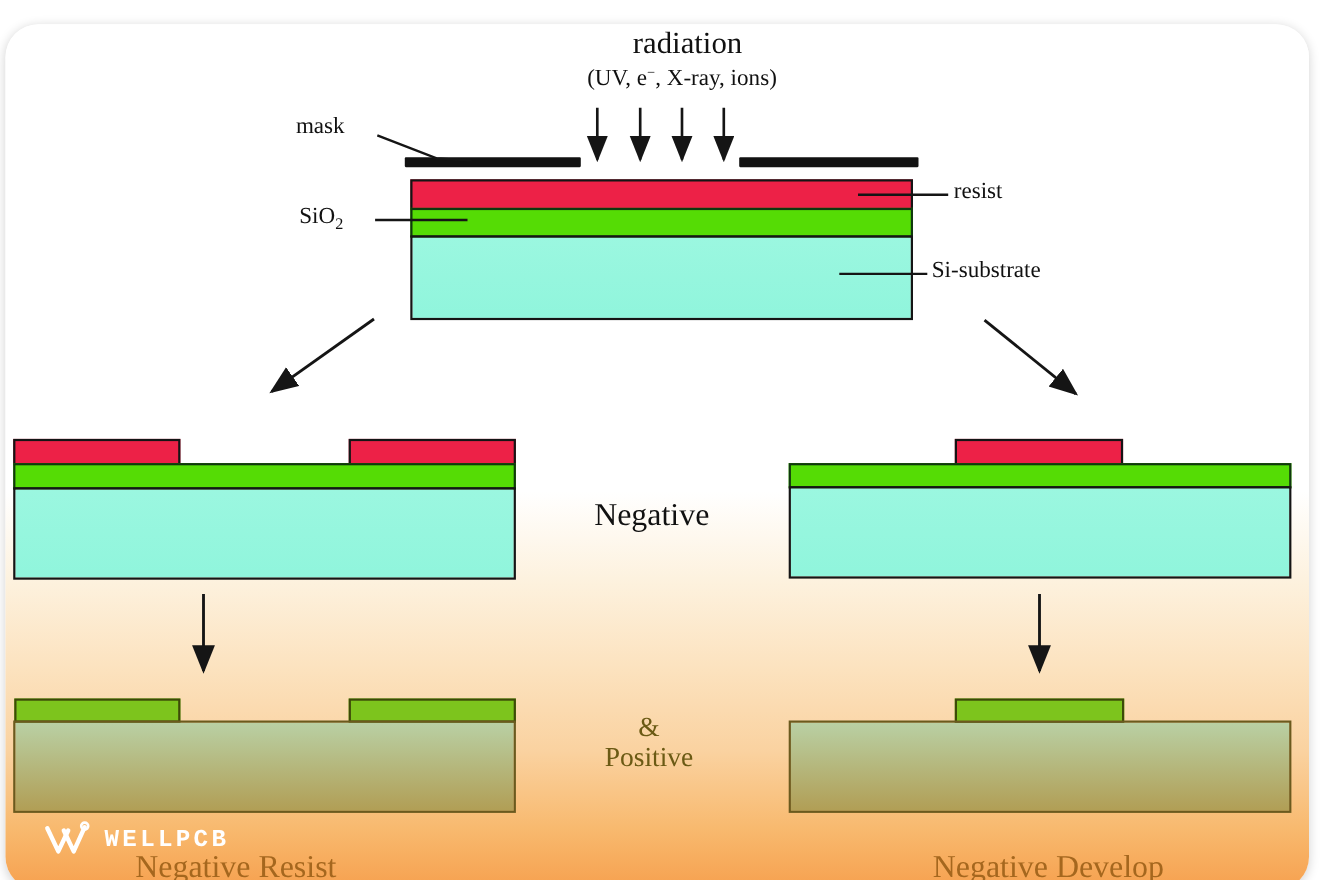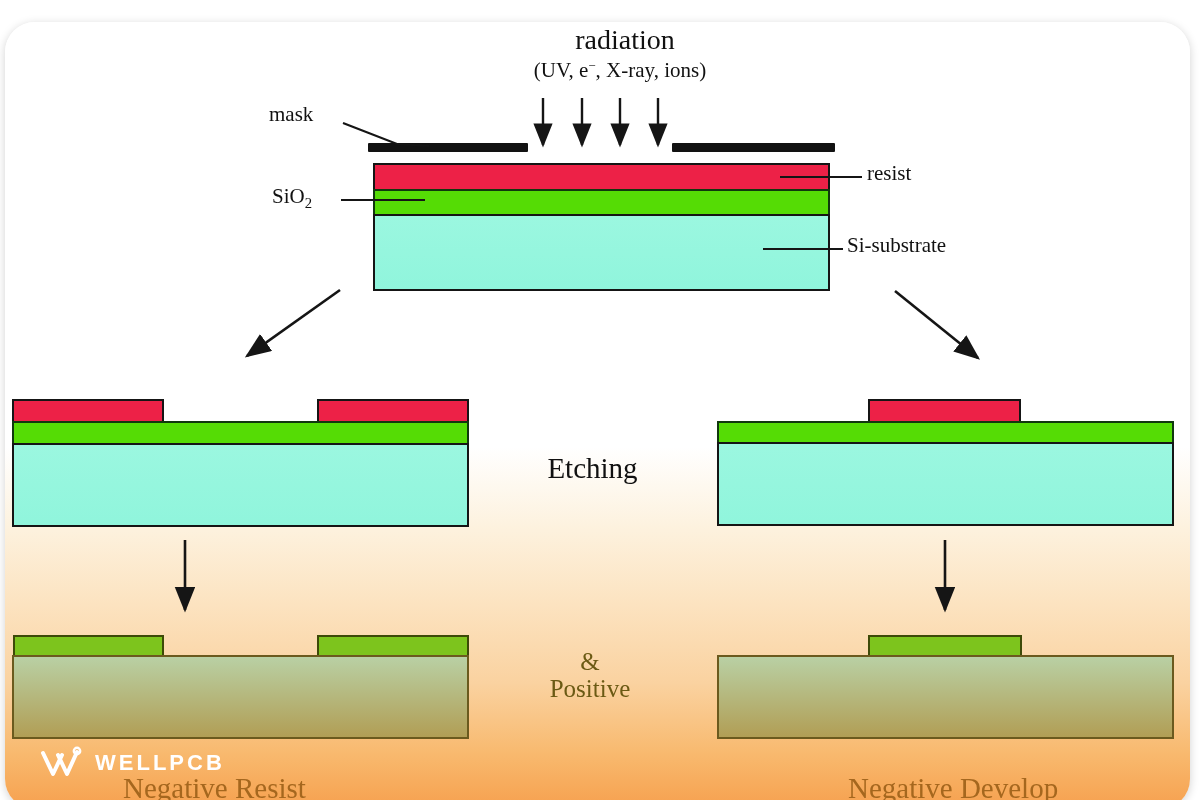--- a/index.html
+++ b/index.html
@@ -67,21 +67,21 @@
     color: var(--label-brown);
     font-size: 29px;
     white-space: nowrap;
   }
   .logo {
     position: absolute; left: 34px; top: 724px;
     display: flex; align-items: center; gap: 8px;
   }
   .logo-text {
     color: #ffffff;
-    font-family: Liberation Sans, sans-serif;
+    font-family: Liberation Mono, monospace;
     font-weight: bold;
     font-size: 22px;
     letter-spacing: 3px;
   }
 </style>
 </head>
 <body>
 
 <div class="card">
 
@@ -106,21 +106,21 @@
 
   <div class="rect resist" style="left:7px;   top:377px; width:152px; height:24px;"></div>
   <div class="rect resist" style="left:312px; top:377px; width:152px; height:24px;"></div>
   <div class="rect sio2" style="left:7px;   top:399px; width:457px; height:24px;"></div>
   <div class="rect cyansub" style="left:7px;   top:421px; width:457px; height:84px;"></div>
 
   <div class="rect resist" style="left:863px; top:377px; width:153px; height:24px;"></div>
   <div class="rect sio2" style="left:712px; top:399px; width:457px; height:23px;"></div>
   <div class="rect cyansub" style="left:712px; top:420px; width:457px; height:84px;"></div>
 
-  <div class="txt center" style="left:500px; top:430px; width:175px; font-size:29px;">Etching</div>
+  <div class="txt center" style="left:500px; top:430px; width:175px; font-size:29px;">Negative</div>
 
   <div class="etchgreen" style="left:8px;   top:613px; width:151px; height:22px;"></div>
   <div class="etchgreen" style="left:312px; top:613px; width:152px; height:22px;"></div>
   <div class="etchsub" style="left:7px;   top:633px; width:457px; height:84px;"></div>
 
   <div class="etchgreen" style="left:863px; top:613px; width:154px; height:23px;"></div>
   <div class="etchsub" style="left:712px; top:633px; width:457px; height:84px;"></div>
 
   <div class="etchtext">
     <div>&amp;</div>

